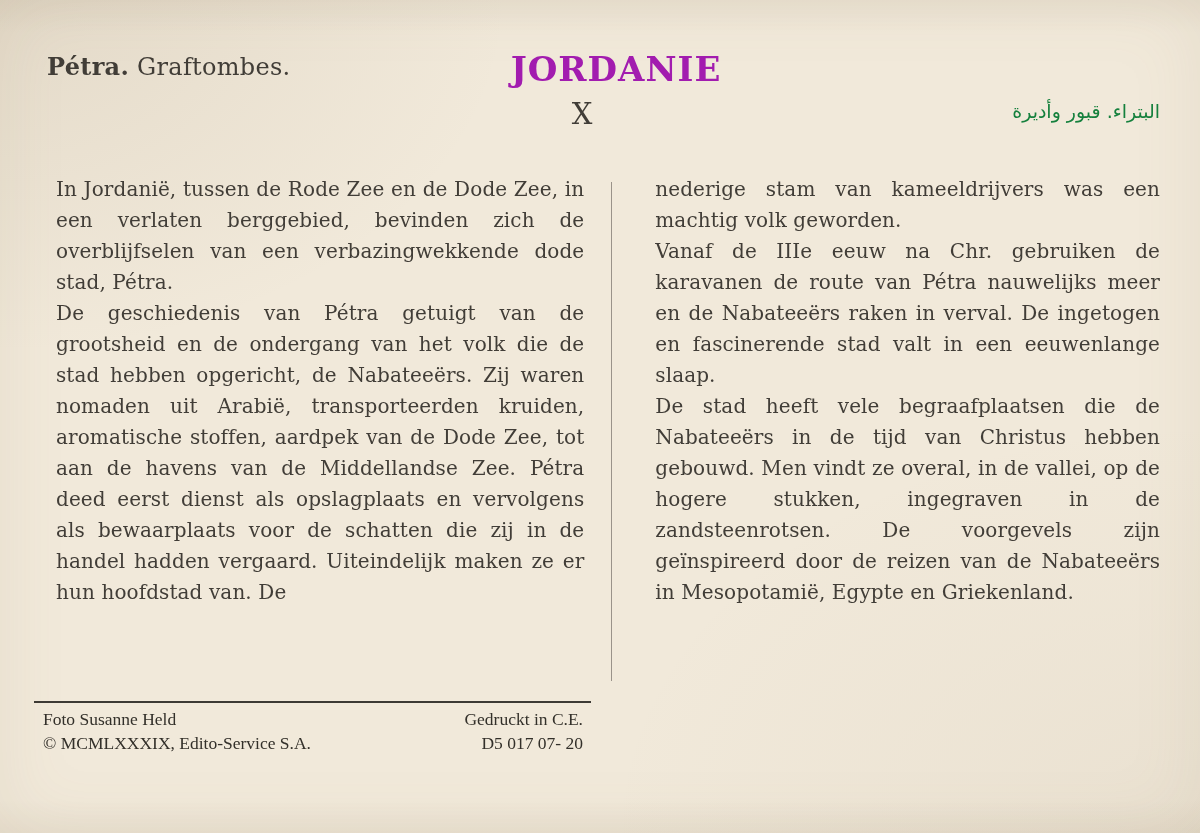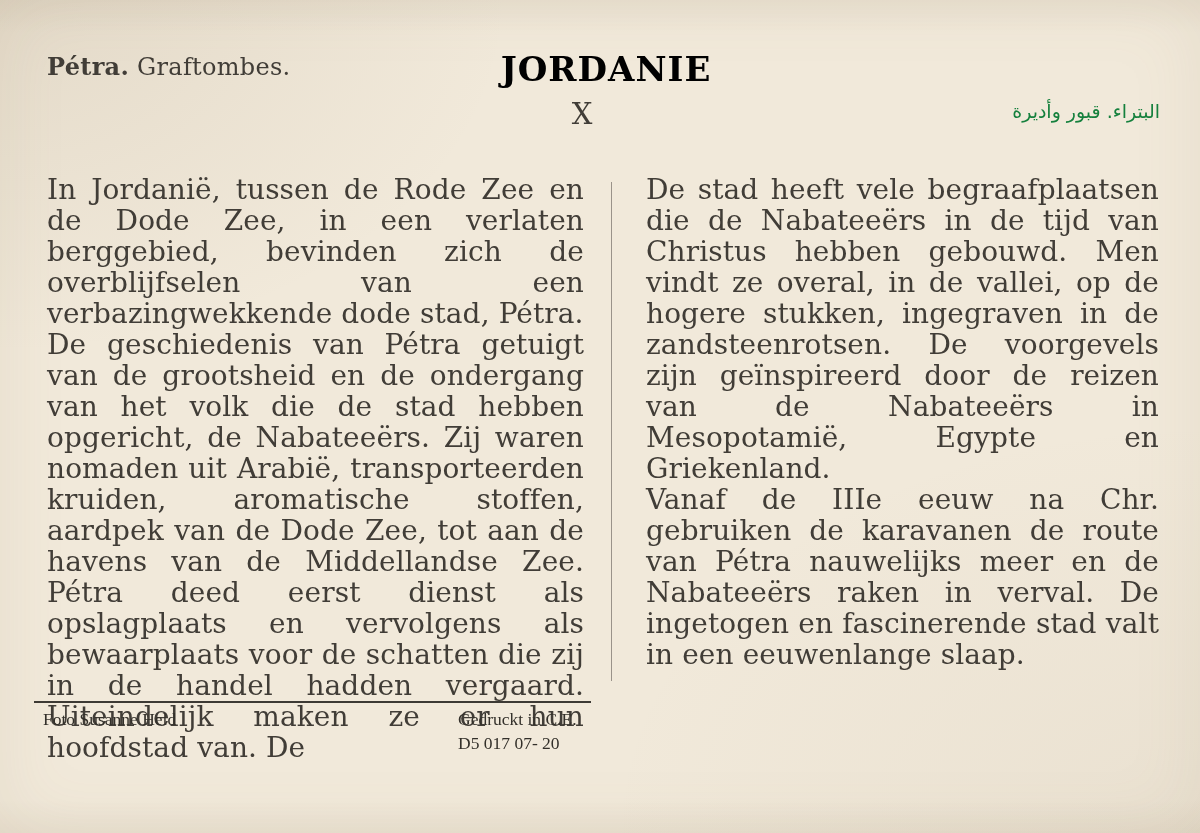--- a/index.html
+++ b/index.html
@@ -41,25 +41,25 @@
     position: absolute;
     left: 0;
     right: 0;
     top: 52px;
     text-align: center;
     line-height: 1;
   }
   .title-main {
     display: inline-block;
     position: relative;
-    left: 6px;
+    left: 16px;
     font-size: 34px;
     font-weight: 700;
     letter-spacing: 1px;
-    color: #000000;
+    color: #a21caf;
   }
   .title-number {
     display: block;
     position: relative;
     left: -18px;
     margin-top: 14px;
     font-size: 29px;
     font-weight: 400;
     color: #413d37;
   }
@@ -76,24 +76,25 @@
 
   .columns {
     position: absolute;
     left: 47px;
     top: 174px;
     width: 1113px;
     display: flex;
     align-items: flex-start;
   }
   .col {
-    font-size: 28px;
+    font-size: 20px;
     line-height: 31px;
     text-align: justify;
     letter-spacing: 0.1px;
+    margin-left: 9px;
   }
   .col p { margin: 0; }
   .col-left  { width: 537px; }
   .col-right { width: 513px; }
   .col-divider {
     width: 1px;
     height: 499px;
     margin: 8px 34px 0 27px;
     background: #9a938a;
   }
@@ -119,21 +120,21 @@
   .footer-left {
     position: absolute;
     left: 43px;
     top: 0;
   }
   .footer-right {
     position: absolute;
     left: 458px;
     top: 0;
     width: 125px;
-    text-align: left;
+    text-align: right;
   }
   .footer div { white-space: nowrap; }
 </style>
 </head>
 <body>
 
 <div class="paper-shade"></div>
 
 <div class="caption">
   <span class="cap-bold">Pétra.</span>
@@ -147,28 +148,30 @@
 
 <div class="arabic-caption">البتراء. قبور وأديرة</div>
 
 <div class="columns">
   <div class="col col-left">
     <p>In Jordanië, tussen de Rode Zee en de Dode Zee, in een verlaten berggebied, bevinden zich de overblijfselen van een verbazingwekkende dode stad, Pétra.</p>
     <p>De geschiedenis van Pétra getuigt van de grootsheid en de ondergang van het volk die de stad hebben opgericht, de Nabateeërs. Zij waren nomaden uit Arabië, transporteerden kruiden, aromatische stoffen, aardpek van de Dode Zee, tot aan de havens van de Middellandse Zee. Pétra deed eerst dienst als opslagplaats en vervolgens als bewaarplaats voor de schatten die zij in de handel hadden vergaard. Uiteindelijk maken ze er hun hoofdstad van. De</p>
   </div>
   <div class="col-divider"></div>
   <div class="col col-right">
+    <p>nederige stam van kameeldrijvers was een machtig volk geworden.</p>
+    <p>Vanaf de IIIe eeuw na Chr. gebruiken de karavanen de route van Pétra nauwelijks meer en de Nabateeërs raken in verval. De ingetogen en fascinerende stad valt in een eeuwenlange slaap.</p>
     <p>De stad heeft vele begraafplaatsen die de Nabateeërs in de tijd van Christus hebben gebouwd. Men vindt ze overal, in de vallei, op de hogere stukken, ingegraven in de zandsteenrotsen. De voorgevels zijn geïnspireerd door de reizen van de Nabateeërs in Mesopotamië, Egypte en Griekenland.</p>
-    <p>Vanaf de IIIe eeuw na Chr. gebruiken de karavanen de route van Pétra nauwelijks meer en de Nabateeërs raken in verval. De ingetogen en fascinerende stad valt in een eeuwenlange slaap.</p>
   </div>
 </div>
 
 <div class="footer-rule"></div>
 
 <div class="footer">
   <div class="footer-left">
     <div>Foto Susanne Held</div>
+    <div>© MCMLXXXIX, Edito-Service S.A.</div>
   </div>
   <div class="footer-right">
     <div>Gedruckt in C.E.</div>
     <div>D5 017 07- 20</div>
   </div>
 </div>
 
 </body></html>

